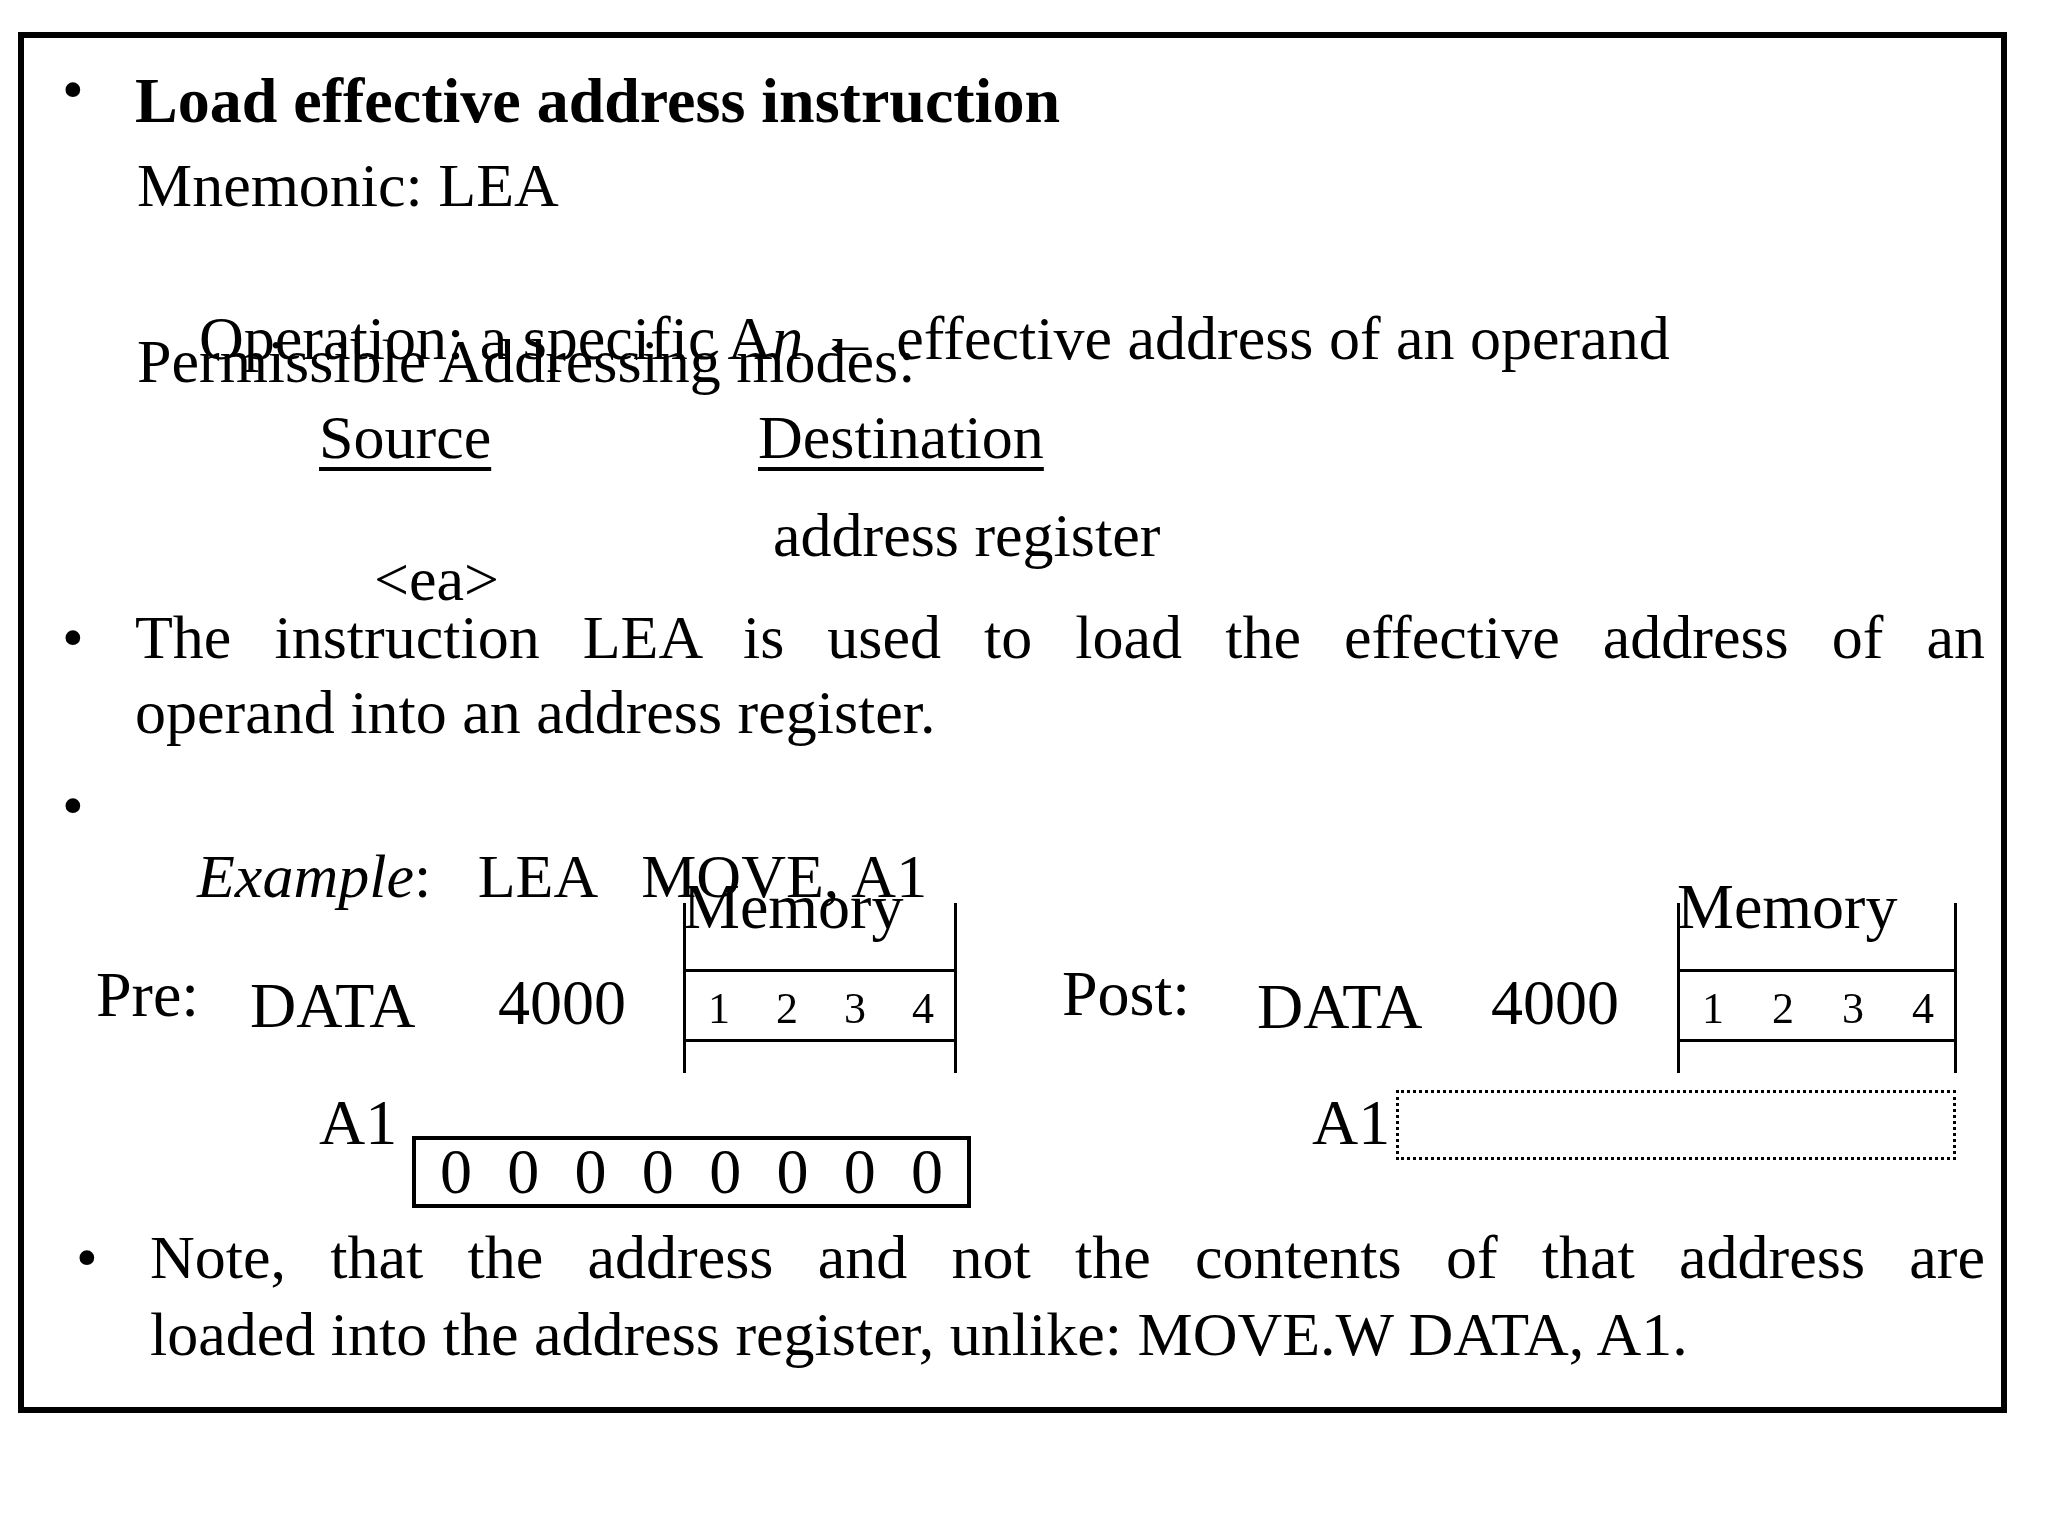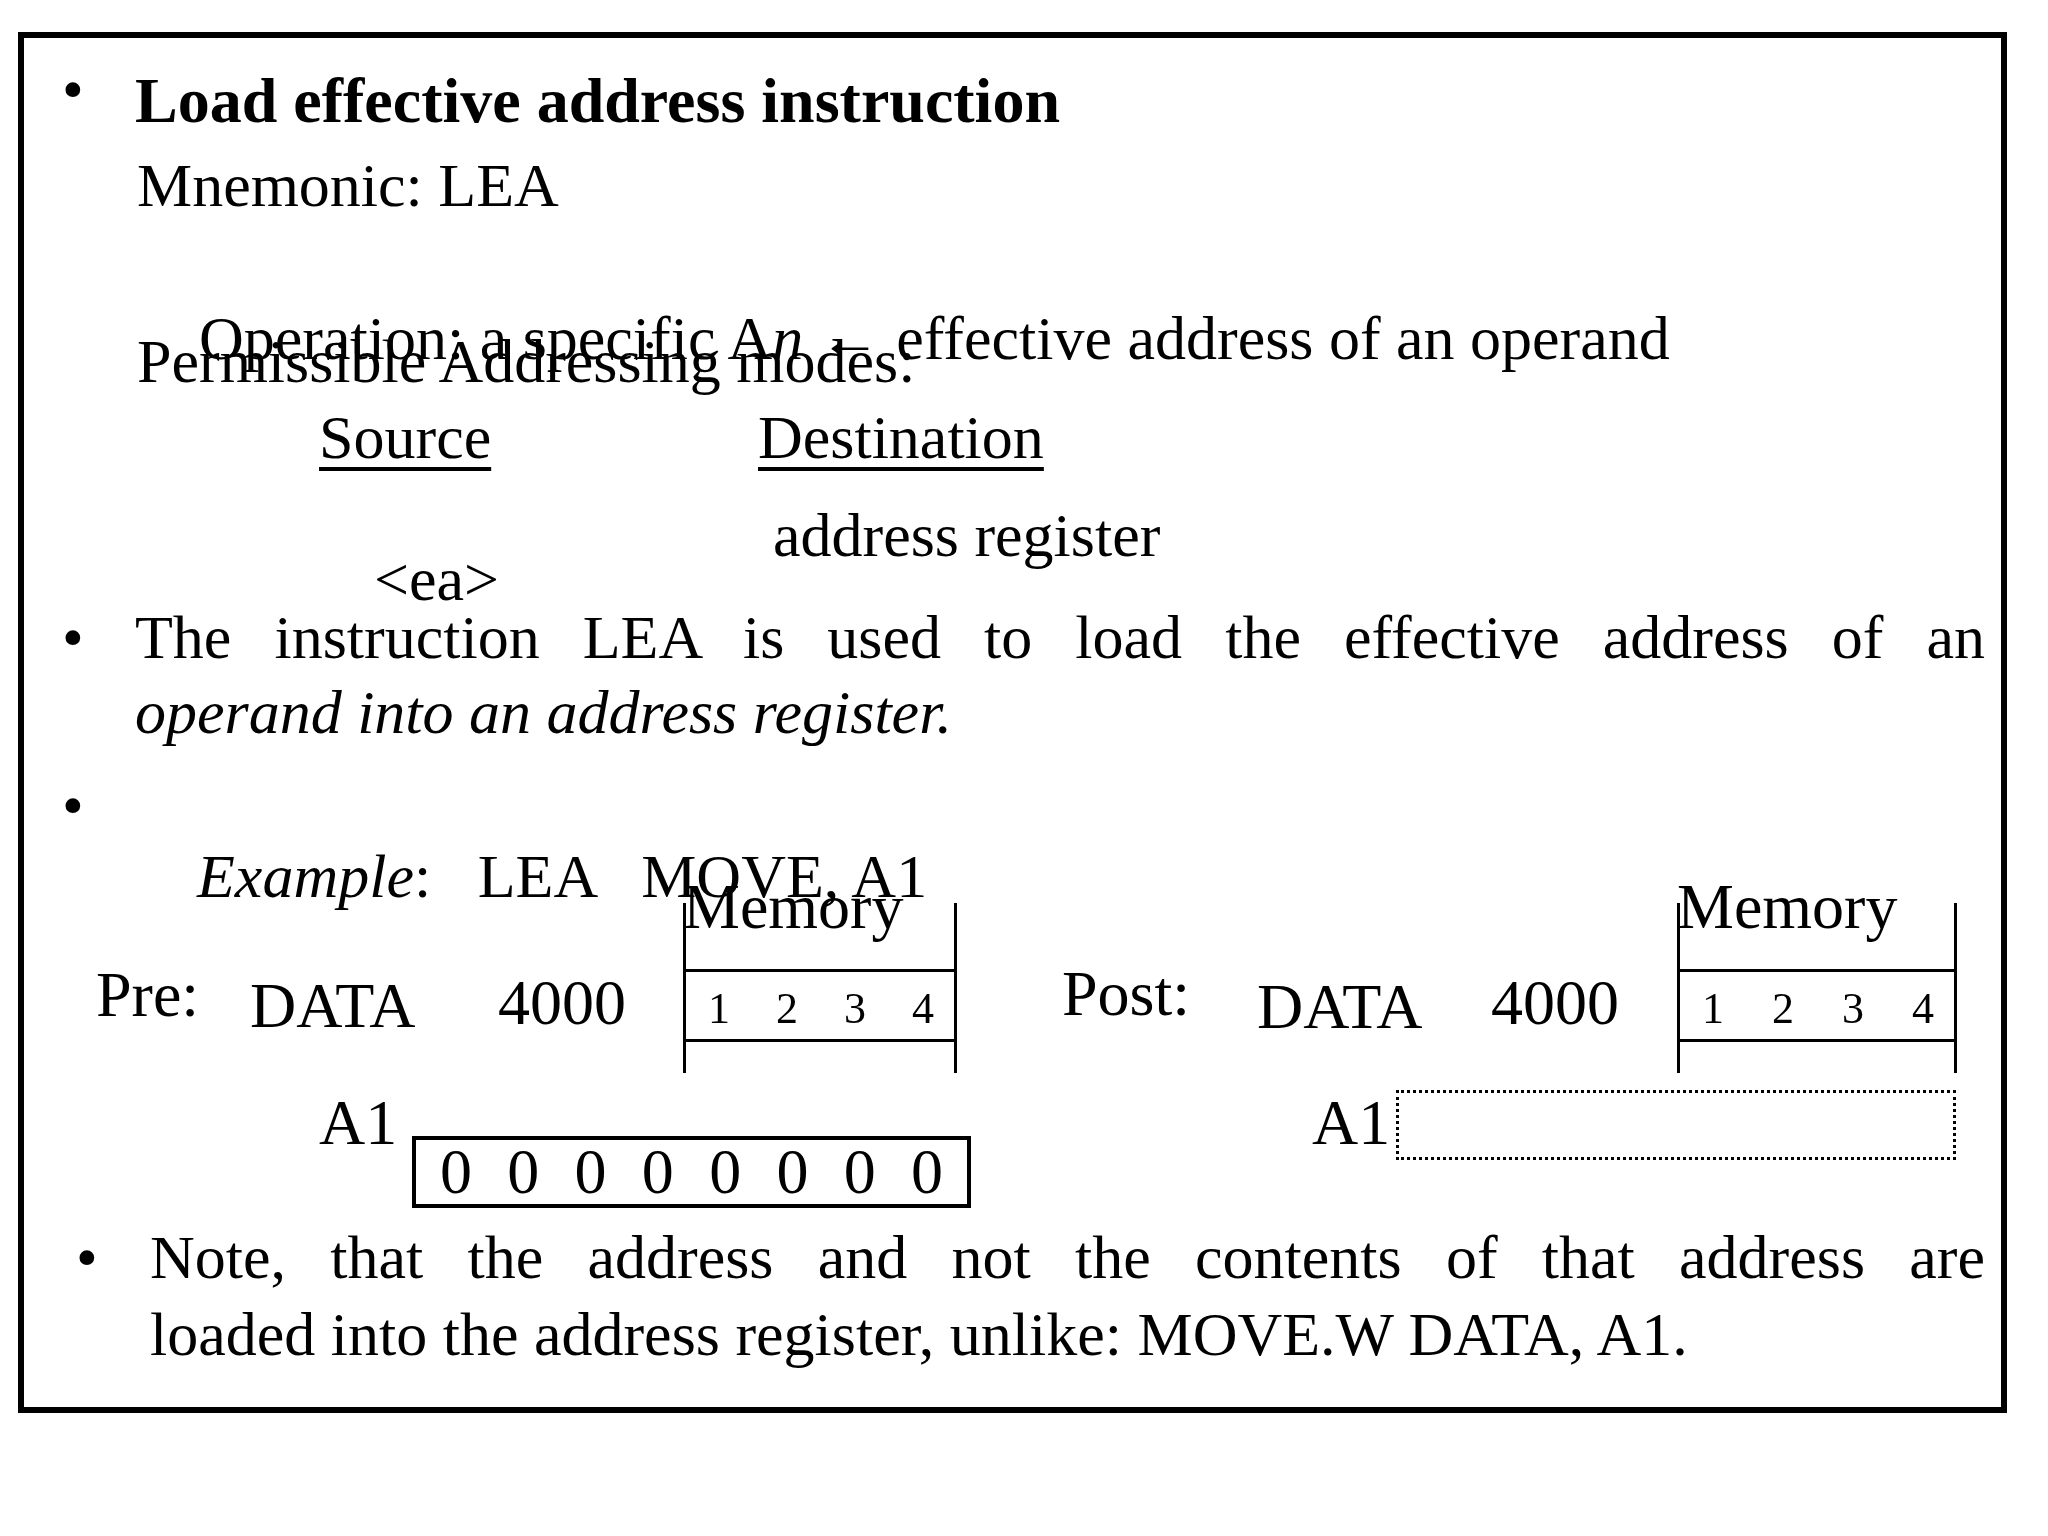--- a/index.html
+++ b/index.html
@@ -87,21 +87,21 @@
 
   <div class="t f-body" style="left:137px; top:326px;">Permissible Addressing modes:</div>
 
   <div class="t f-body und" style="left:319px; top:402px;">Source</div>
   <div class="t f-body und" style="left:758px; top:402px;">Destination</div>
   <div class="t f-body" style="left:374px; top:500px;margin-top:44px;">&lt;ea&gt;</div>
   <div class="t f-body" style="left:759px; top:500px;margin-left:14px;">address register</div>
 
   <span class="t bullet" style="left:62px; top:602px;">•</span>
   <div class="t f-body just" style="left:135px; top:602px; width:1850px;">The instruction LEA is used to load the effective address of an</div>
-  <div class="t f-body" style="left:135px; top:677px;font-style:italic;">operand into an address register.</div>
+  <div class="t f-body" style="left:135px; top:677px;">operand into an address register.</div>
 
   <span class="t bullet" style="left:62px; top:770px;">•</span>
   <div class="t f-body" style="left:135px; top:770px;">
     <span class="ital">Example</span><span>:   LEA   MOVE, A1</span>
   </div>
 
   <div class="t f-diag" style="left:96px; top:958px;">Pre:</div>
   <div class="t f-diag" style="left:250px; top:969px;">DATA</div>
   <div class="t f-diag" style="left:498px; top:966px;">4000</div>
 

